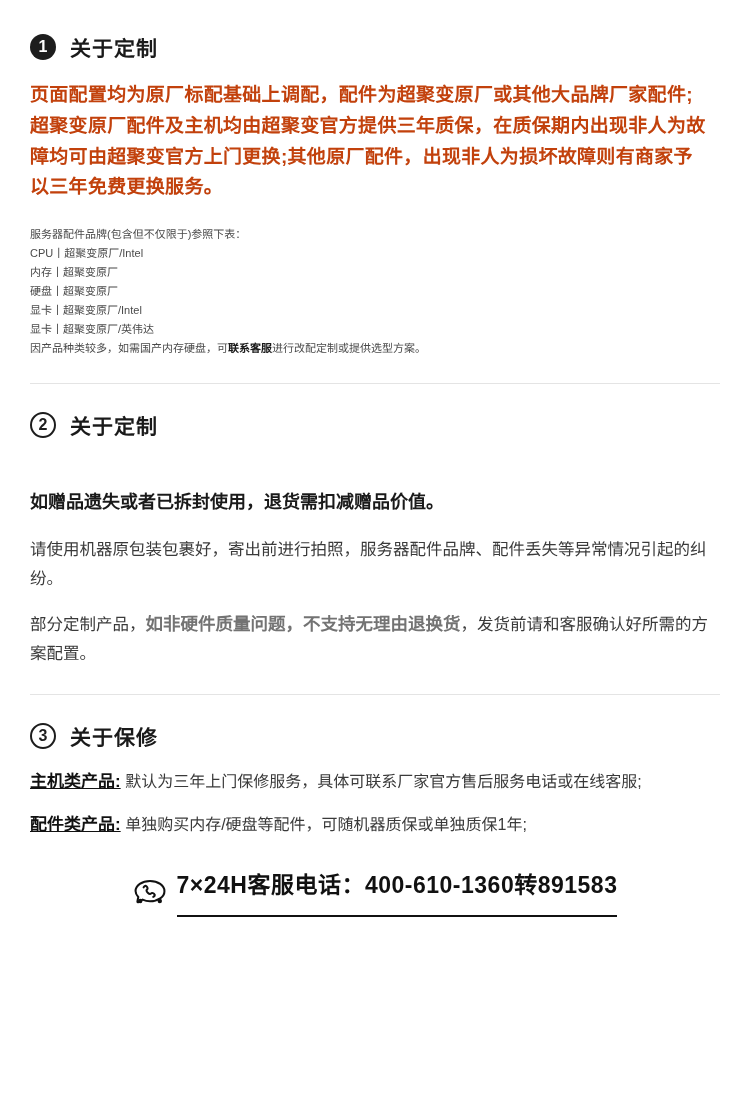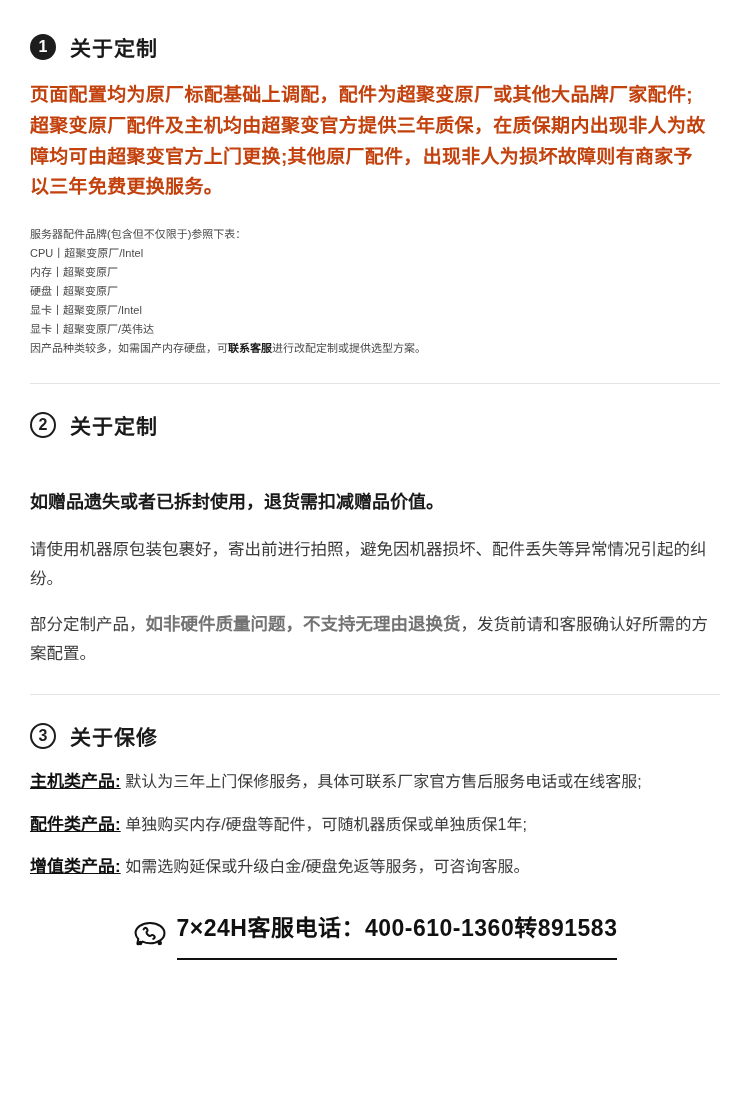--- a/index.html
+++ b/index.html
@@ -163,44 +163,40 @@
 
   <div class="section sec2">
     <div class="sec-head">
       <span class="num-badge outline">2</span>
       <span class="sec-title">关于定制</span>
     </div>
     <p class="para">
       <br>
       <span class="big">如赠品遗失或者已拆封使用，退货需扣减赠品价值。</span>
     </p>
-    <p class="para">请使用机器原包装包裹好，寄出前进行拍照，避免因机器损坏、配件丢失等异常情况引起的纠纷。</p>
+    <p class="para">请使用机器原包装包裹好，寄出前进行拍照，服务器配件品牌、配件丢失等异常情况引起的纠纷。</p>
     <p class="para">
       <span>部分定制产品，</span><b>如非硬件质量问题，不支持无理由退换货</b><span>，发货前请和客服确认好所需的方案配置。</span>
     </p>
   </div>
 
   <hr class="div">
 
   <div class="section sec3">
     <div class="sec-head">
       <span class="num-badge outline">3</span>
       <span class="sec-title">关于保修</span>
     </div>
     <p class="warranty-row">
       <span class="tag">主机类产品:</span>
       <span>默认为三年上门保修服务，具体可联系厂家官方售后服务电话或在线客服;</span>
     </p>
     <p class="warranty-row">
       <span class="tag">配件类产品:</span>
       <span>单独购买内存/硬盘等配件，可随机器质保或单独质保1年;</span>
-    </p>
-    <p class="warranty-row">
-      <span class="tag">增值类产品:</span>
-      <span>如需选购延保或升级白金/硬盘免返等服务，可咨询客服。</span>
     </p>
 
     <div class="phone-bar">
       <span class="phone-icon">
         <svg viewBox="0 0 40 32" width="34" height="28" aria-hidden="true">
           <path d="M20 3C10.6 3 3 8.3 3 14.9c0 2.6 1.2 5 3.2 7l-1 5.3c-.1.7.6 1.2 1.2.8l4.9-3c2.6 1.2 5.6 1.9 8.7 1.9 9.4 0 17-5.3 17-11.9S29.4 3 20 3z" fill="none" stroke="#111111" stroke-width="2.4"></path>
           <path d="M12.5 10.5c.6-1.4 1.8-2.1 2.8-1.6 1.1.5 2.1 2.2 1.8 3.2-.2.8-1.2 1.3-1.2 2.1 0 1.6 2.6 4.2 4.2 4.2.8 0 1.3-1 2.1-1.2 1-.3 2.7.7 3.2 1.8.5 1-.2 2.2-1.6 2.8" fill="none" stroke="#111111" stroke-width="2.4" stroke-linecap="round"></path>
           <circle cx="8.5" cy="26.5" r="2.6" fill="#111111"></circle>
           <circle cx="31.5" cy="26.5" r="2.6" fill="#111111"></circle>
         </svg>

